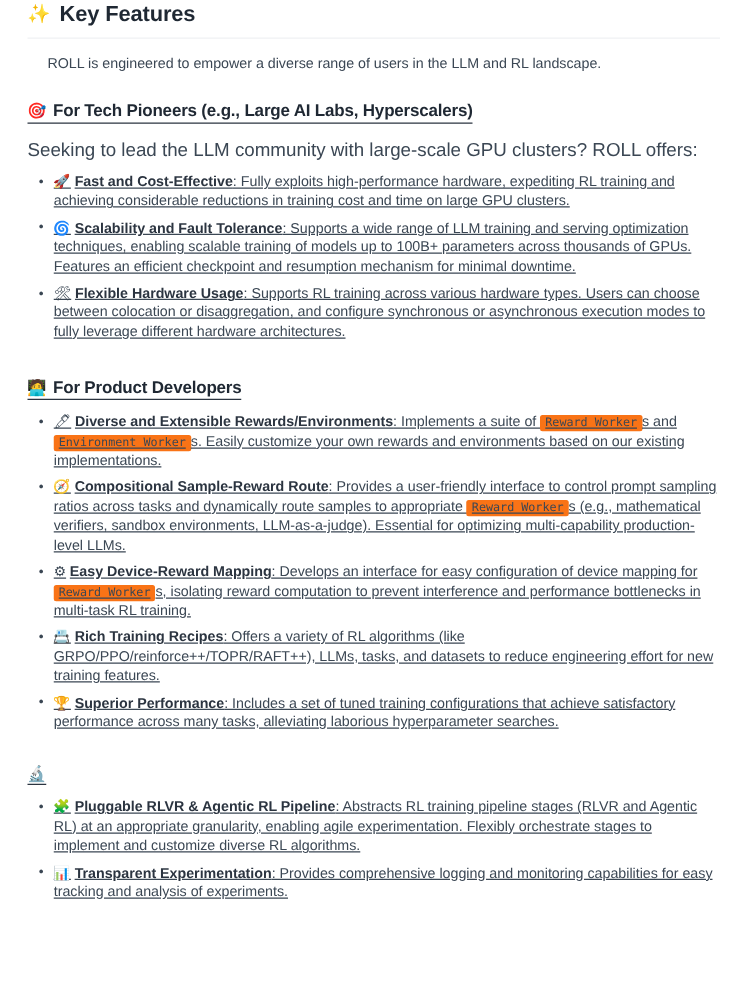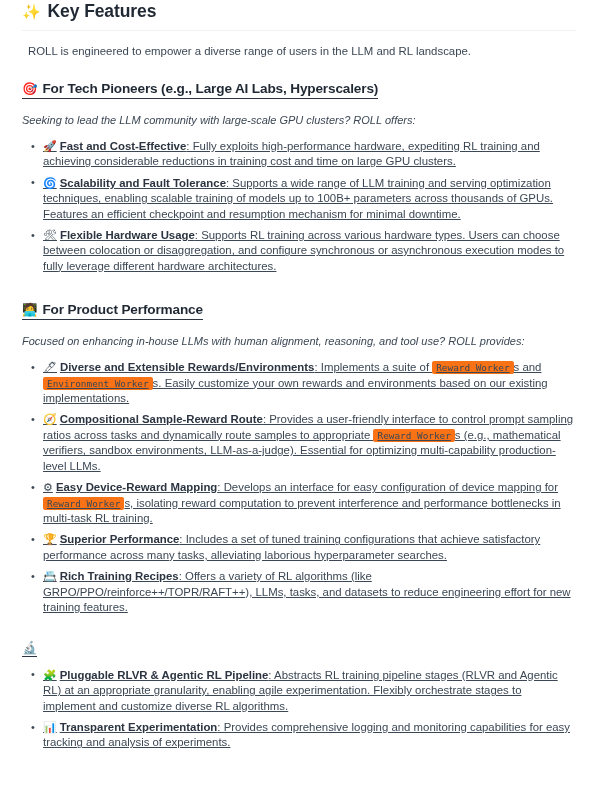--- a/index.html
+++ b/index.html
@@ -37,21 +37,21 @@
   .title-rule {
     border: 0;
     border-top: 1px solid #f0f1f3;
     margin: 9px 0 0 0;
     height: 0;
   }
   
   .intro {
     font-size: 11.4px;
     line-height: 15px;
-    margin: 13px 0 0 6px;
+    margin: 13px 0 0 16px;
     color: #3b4754;
   }
   
   .section-heading {
     font-size: 13.6px;
     font-weight: bold;
     color: #1f2833;
     margin: 21px 0 0 0;
     display: inline-flex;
     align-items: baseline;
@@ -60,24 +60,23 @@
     padding-bottom: 1px;
     line-height: 17px;
     letter-spacing: -0.15px;
   }
   .section-heading .emoji {
     font-size: 12.5px;
     line-height: 1;
   }
   .section-wrap { display: block; }
   .lede {
-    font-size: 11px;
+    font-size: 15px;
     line-height: 15px;
     margin: 14px 0 0 0;
-    font-style: italic;
   }
   
   ul.features {
     margin: 11px 0 0 0;
     padding-left: 20px;
     list-style: none;
   }
   ul.features > li {
     position: relative;
     font-size: 11.4px;
@@ -135,29 +134,28 @@
         <p class="lede">Seeking to lead the LLM community with large-scale GPU clusters? ROLL offers:</p>
         <ul class="features">
           <li><span class="emoji">🚀</span><b>Fast and Cost-Effective</b><span>: Fully exploits high-performance hardware, expediting RL training and achieving considerable reductions in training cost and time on large GPU clusters.</span></li>
           <li><span class="emoji">🌀</span><b>Scalability and Fault Tolerance</b><span>: Supports a wide range of LLM training and serving optimization techniques, enabling scalable training of models up to 100B+ parameters across thousands of GPUs. Features an efficient checkpoint and resumption mechanism for minimal downtime.</span></li>
           <li><span class="emoji">🛠</span><b>Flexible Hardware Usage</b><span>: Supports RL training across various hardware types. Users can choose between colocation or disaggregation, and configure synchronous or asynchronous execution modes to fully leverage different hardware architectures.</span></li>
         </ul>
       </div>
       <div class="section-wrap">
         <div><h2 class="section-heading">
             <span class="emoji">🧑‍💻</span>
-            <span>For Product Performance</span>
+            <span>For Product Developers</span>
           </h2></div>
-        <p class="lede">Focused on enhancing in-house LLMs with human alignment, reasoning, and tool use? ROLL provides:</p>
         <ul class="features">
           <li><span class="emoji">🖊</span><b>Diverse and Extensible Rewards/Environments</b><span>: Implements a suite of </span><code>Reward Worker</code><span>s and </span><code>Environment Worker</code><span>s. Easily customize your own rewards and environments based on our existing implementations.</span></li>
           <li><span class="emoji">🧭</span><b>Compositional Sample-Reward Route</b><span>: Provides a user-friendly interface to control prompt sampling ratios across tasks and dynamically route samples to appropriate </span><code>Reward Worker</code><span>s (e.g., mathematical verifiers, sandbox environments, LLM-as-a-judge). Essential for optimizing multi-capability production-level LLMs.</span></li>
           <li><span class="emoji">⚙</span><b>Easy Device-Reward Mapping</b><span>: Develops an interface for easy configuration of device mapping for </span><code>Reward Worker</code><span>s, isolating reward computation to prevent interference and performance bottlenecks in multi-task RL training.</span></li>
+          <li><span class="emoji">📇</span><b>Rich Training Recipes</b><span>: Offers a variety of RL algorithms (like GRPO/PPO/reinforce++/TOPR/RAFT++), LLMs, tasks, and datasets to reduce engineering effort for new training features.</span></li>
           <li><span class="emoji">🏆</span><b>Superior Performance</b><span>: Includes a set of tuned training configurations that achieve satisfactory performance across many tasks, alleviating laborious hyperparameter searches.</span></li>
-          <li><span class="emoji">📇</span><b>Rich Training Recipes</b><span>: Offers a variety of RL algorithms (like GRPO/PPO/reinforce++/TOPR/RAFT++), LLMs, tasks, and datasets to reduce engineering effort for new training features.</span></li>
         </ul>
       </div>
       <div class="section-wrap">
         <div><h2 class="section-heading">
             <span class="emoji">🔬</span>
           </h2></div>
         <ul class="features">
           <li><span class="emoji">🧩</span><b>Pluggable RLVR &amp; Agentic RL Pipeline</b><span>: Abstracts RL training pipeline stages (RLVR and Agentic RL) at an appropriate granularity, enabling agile experimentation. Flexibly orchestrate stages to implement and customize diverse RL algorithms.</span></li>
           <li><span class="emoji">📊</span><b>Transparent Experimentation</b><span>: Provides comprehensive logging and monitoring capabilities for easy tracking and analysis of experiments.</span></li>
         </ul>

